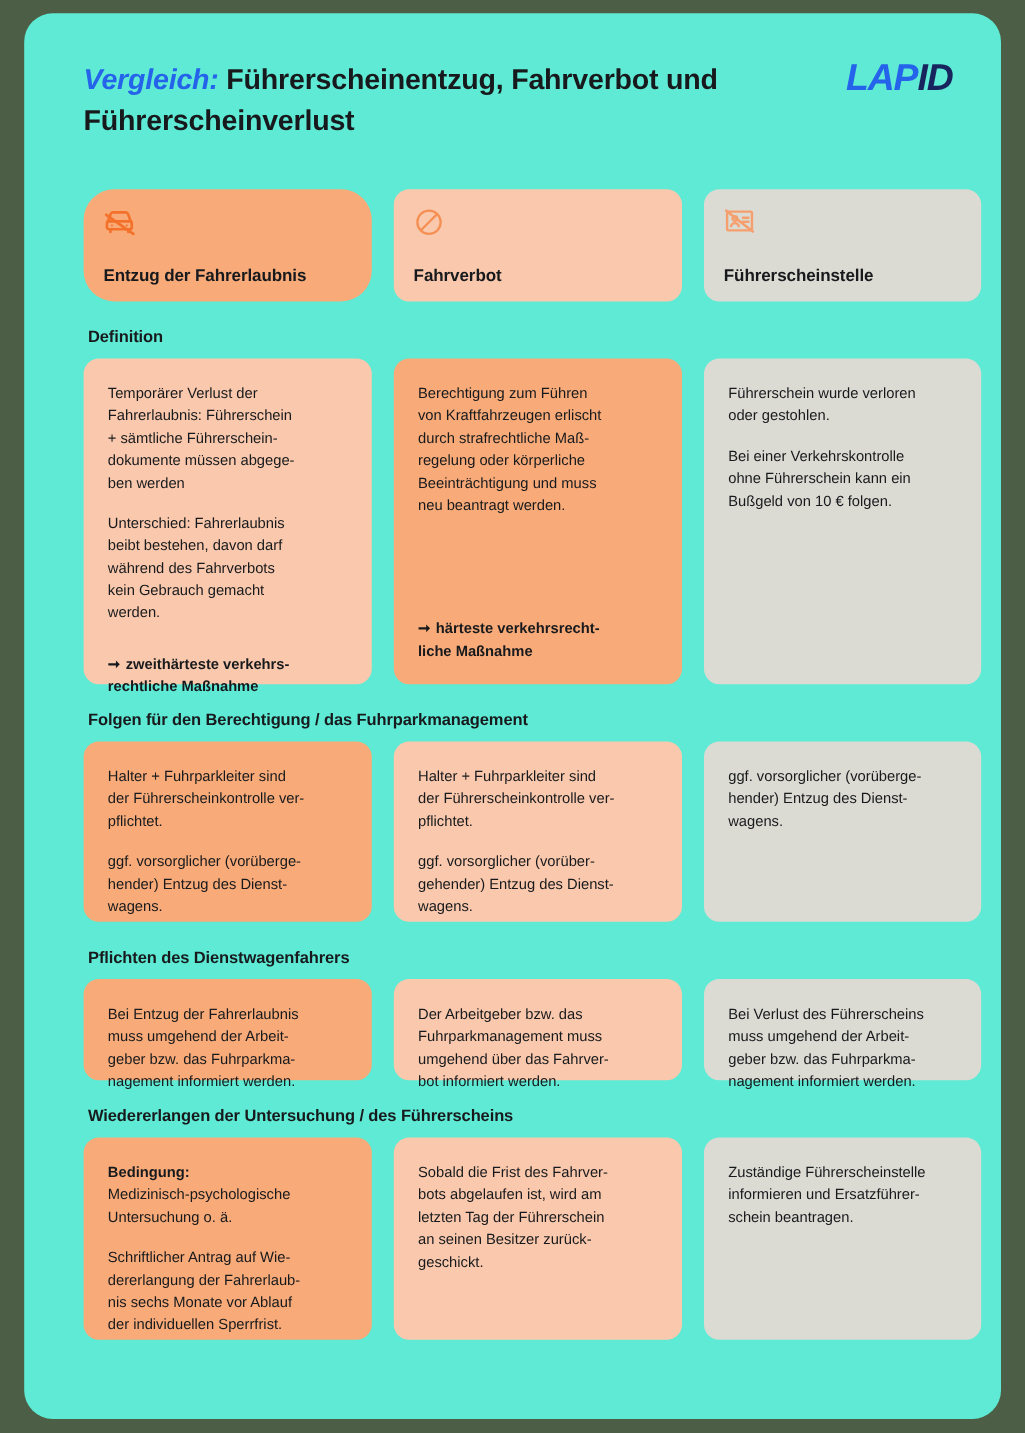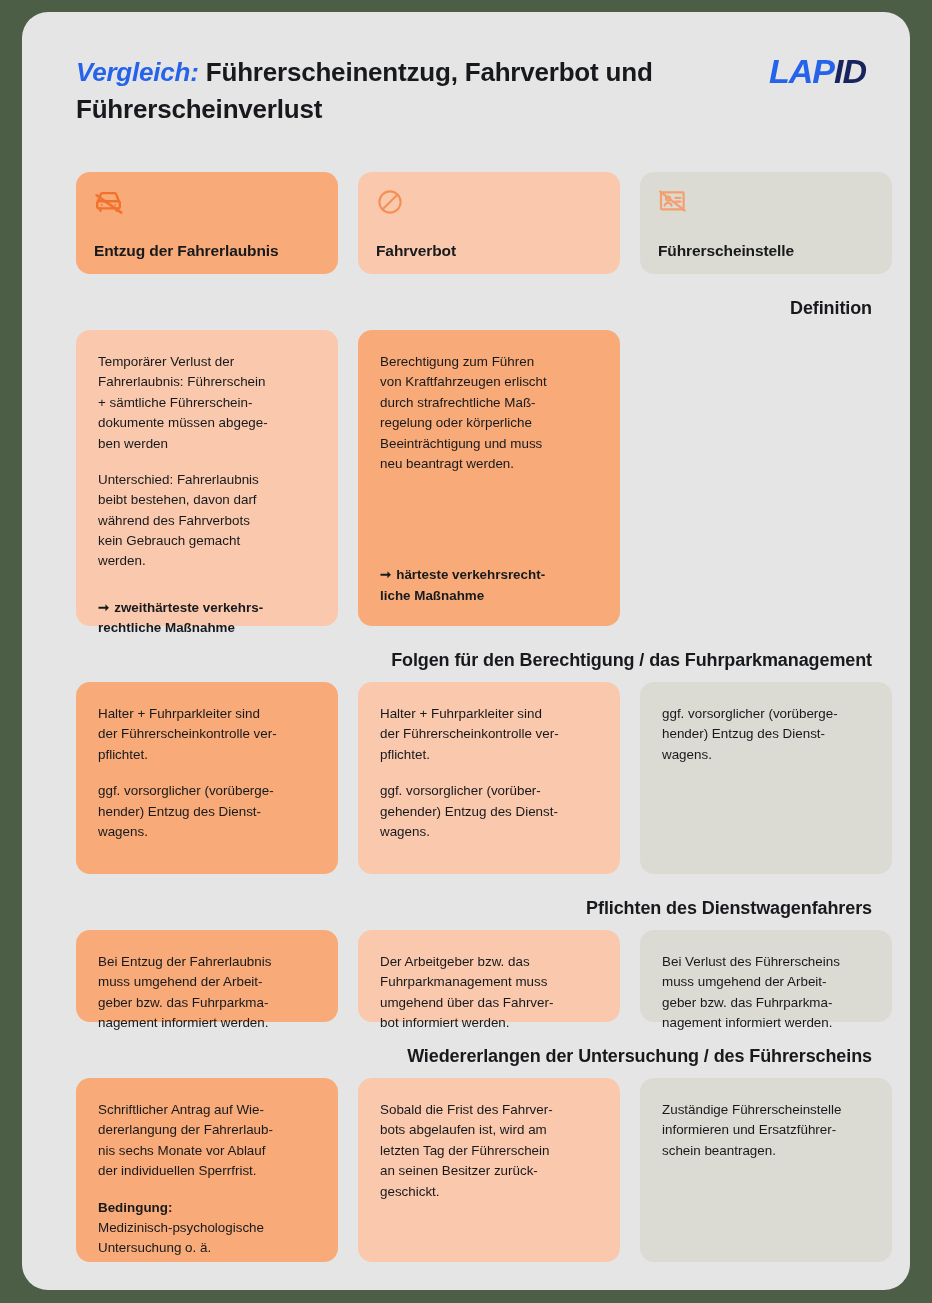--- a/index.html
+++ b/index.html
@@ -13,21 +13,21 @@
     overflow: hidden;
     font-family: "Liberation Sans", sans-serif;
   }
 
   .page {
     position: absolute;
     left: 22px;
     top: 12px;
     width: 888px;
     height: 1278px;
-    background: #e5e5e5;
+    background: #5eead4;
     border-radius: 26px;
     box-sizing: border-box;
     padding: 0;
   }
 
   
   .header {
     position: absolute;
     left: 54px;
     top: 42px;
@@ -87,32 +87,31 @@
   }
   .topcard .ico { height: 32px; }
   .topcard .ttl {
     font-size: 15.5px;
     font-weight: 700;
     color: #17191c;
     letter-spacing: -0.1px;
   }
 
   
-  .c1 { background: #f8ab79; }
+  .c1 { background: #f8ab79; border-radius: 28px; }
   .c2 { background: #fac9ad; }
   .c3 { background: #dcdbd3; }
 
   
   .section-head {
-    font-size: 18px;
+    font-size: 15px;
     font-weight: 700;
     color: #17191c;
     letter-spacing: -0.1px;
     margin: 24px 0 11px 4px;
-    text-align: right;
   }
 
   .cell {
     border-radius: 14px;
     padding: 22px 20px 20px 22px;
     box-sizing: border-box;
     font-size: 13.4px;
     line-height: 1.52;
     color: #17191c;
   }
@@ -132,21 +131,21 @@
     letter-spacing: -2px;
   }
 
   
   .cell.with-footer { display: flex; flex-direction: column; }
   .cell.with-footer .grow { flex: 1 1 auto; min-height: 10px; }
 
   
   .h-def   { height: 296px; }
   .h-def3  { height: 296px; }
-  .h-folgen{ height: 192px; }
+  .h-folgen{ height: 164px; }
   .h-pfl   { height: 92px; }
   .h-wied  { height: 184px; }
 
   svg { display: block; }
 </style>
 </head>
 <body>
 
 <div class="page">
 
@@ -229,20 +228,27 @@
 von Kraftfahrzeugen erlischt
 durch strafrechtliche Maß-
 regelung oder körperliche
 Beeinträchtigung und muss
 neu beantragt werden.</p>
         <div class="grow"></div>
         <div class="arrow-line"><span class="arrow-glyph">➞</span><span>härteste verkehrsrecht-
 liche Maßnahme</span></div>
       </div>
 
+      <div class="cell c3 h-def3">
+        <p>Führerschein wurde verloren
+oder gestohlen.</p>
+        <p>Bei einer Verkehrskontrolle
+ohne Führerschein kann ein
+Bußgeld von 10 € folgen.</p>
+      </div>
     </div>
 
     <div class="section-head">Folgen für den Berechtigung / das Fuhrparkmanagement</div>
     <div class="row">
 
       <div class="cell c1 h-folgen">
         <p>Halter + Fuhrparkleiter sind
 der Führerscheinkontrolle ver-
 pflichtet.</p>
         <p>ggf. vorsorglicher (vorüberge-
@@ -288,26 +294,26 @@
 muss umgehend der Arbeit-
 geber bzw. das Fuhrparkma-
 nagement informiert werden.</p>
       </div>
     </div>
 
     <div class="section-head">Wiedererlangen der Untersuchung / des Führerscheins</div>
     <div class="row">
 
       <div class="cell c1 h-wied">
+        <p><span class="bold">Bedingung:</span><br><span>Medizinisch-psychologische
+Untersuchung o. ä.</span></p>
         <p>Schriftlicher Antrag auf Wie-
 dererlangung der Fahrerlaub-
 nis sechs Monate vor Ablauf
 der individuellen Sperrfrist.</p>
-        <p><span class="bold">Bedingung:</span><br><span>Medizinisch-psychologische
-Untersuchung o. ä.</span></p>
       </div>
 
       <div class="cell c2 h-wied">
         <p>Sobald die Frist des Fahrver-
 bots abgelaufen ist, wird am
 letzten Tag der Führerschein
 an seinen Besitzer zurück-
 geschickt.</p>
       </div>
 

